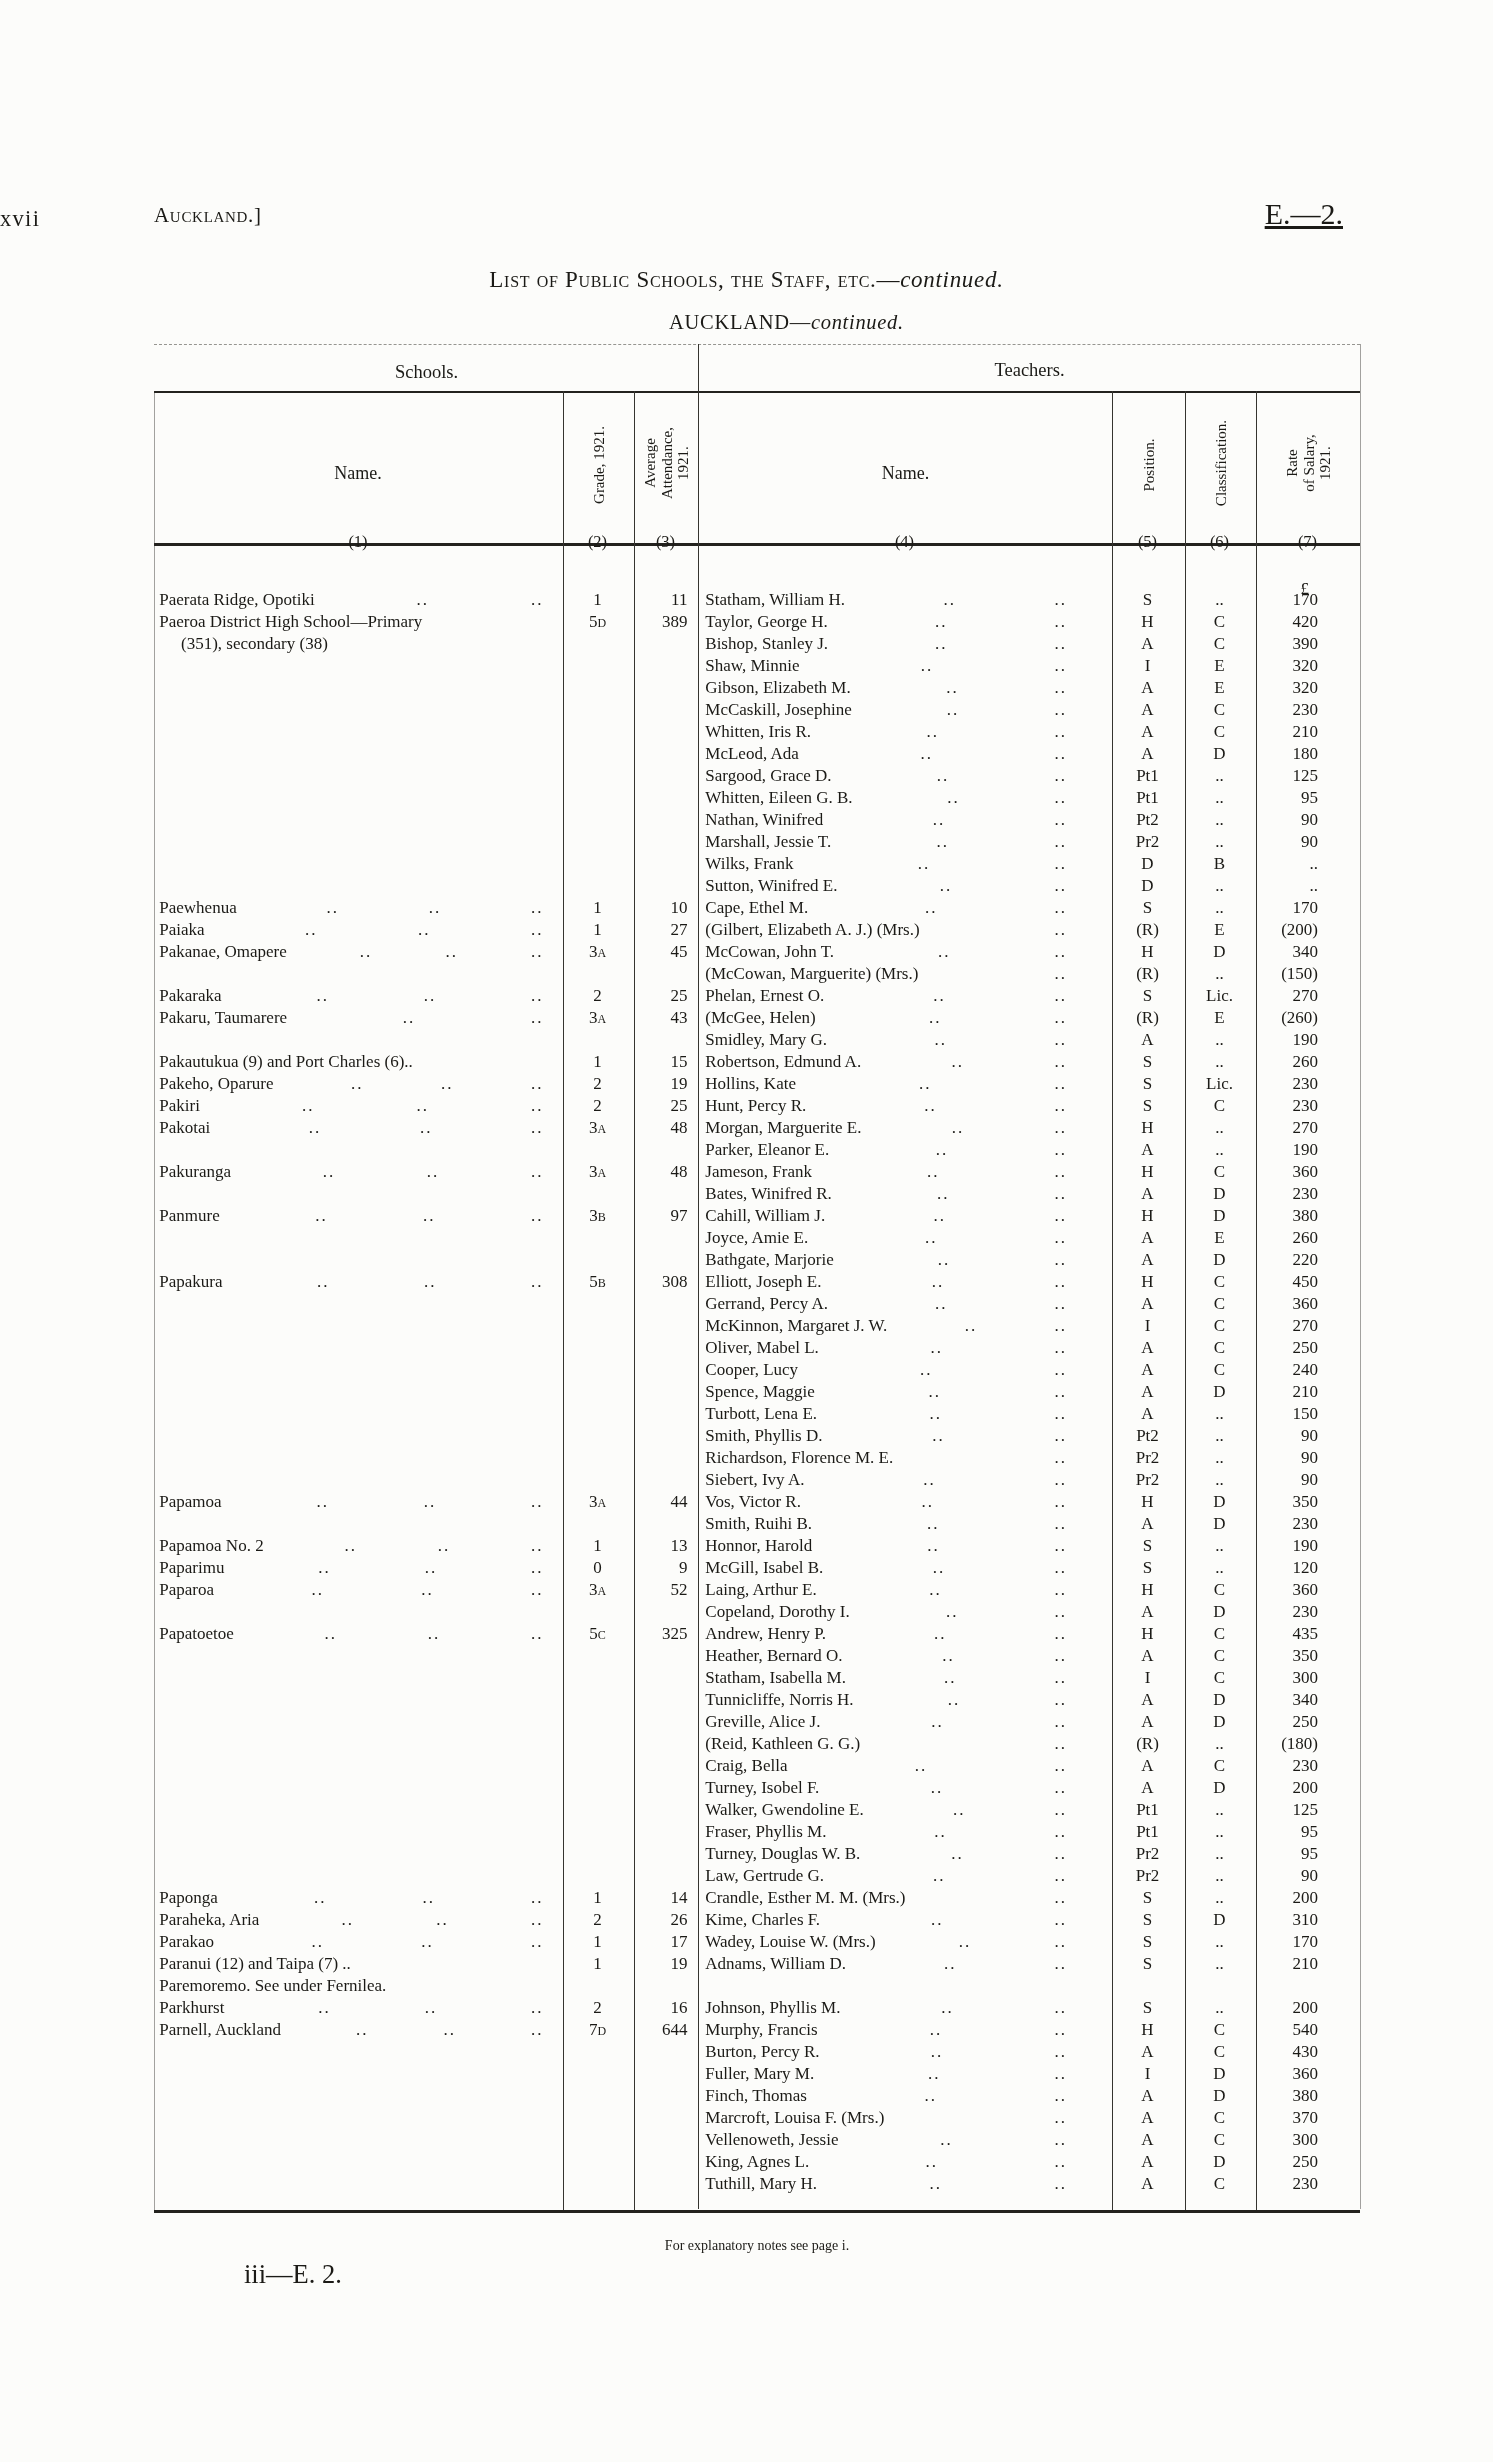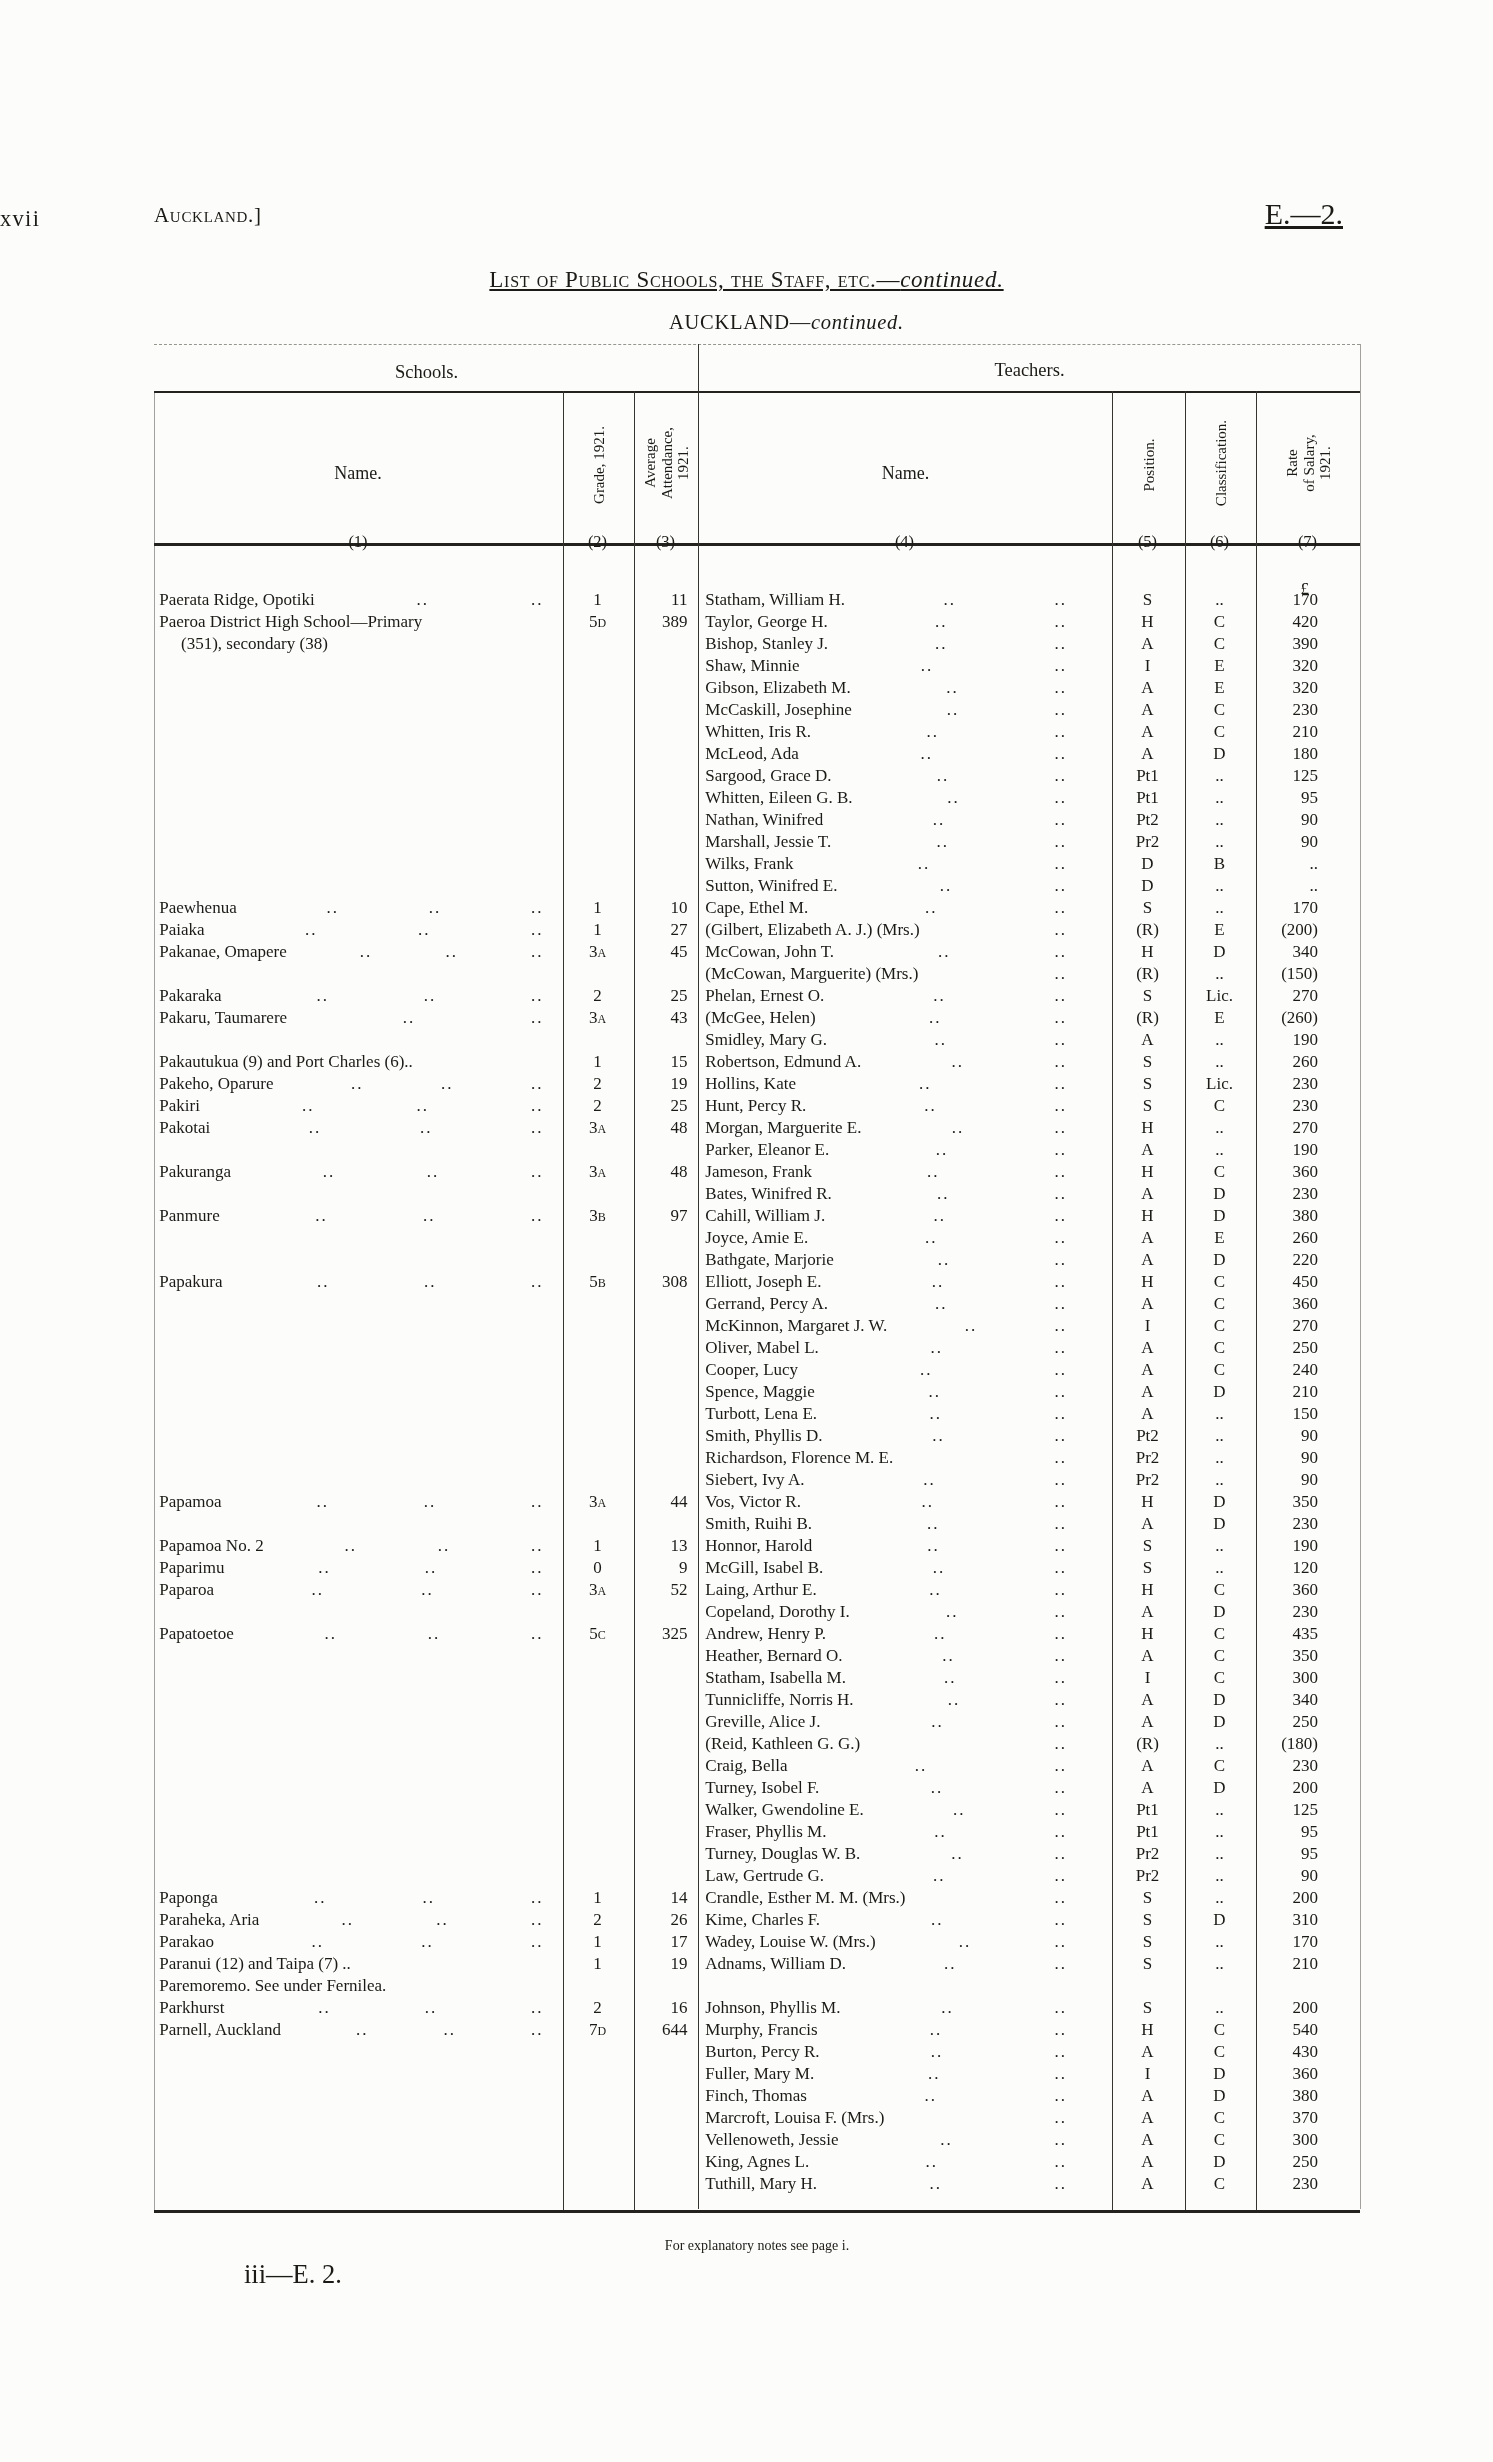--- a/index.html
+++ b/index.html
@@ -13,21 +13,21 @@
   .it{font-style:italic;}
   
   .hl{position:absolute; background:#23221e;}
   .vl{position:absolute; background:#35342f;}
   .faint{opacity:.45;}
   .dashed{background:none;border-top:1.3px dashed #6b6a64;opacity:.7;}
   
   .hdr-left{left:154px; top:193px; font-size:21px; letter-spacing:0.7px;}
   .pageno{left:0; width:1234px; top:196px; font-size:22.5px; letter-spacing:1.3px;}
   .hdr-right{right:150px; top:187px; font-size:30px;text-decoration:underline;}
-  .title{left:0; width:1493px; top:257px; font-size:23px; text-align:center; letter-spacing:0.7px;text-decoration:underline;}
+  .title{left:0; width:1493px; top:257px; font-size:23px; text-align:center; letter-spacing:0.7px;}
   .subtitle{left:0; width:1493px; top:301px; font-size:20.5px; text-align:center; letter-spacing:0.7px;padding-left:40px;}
   
   .grp-schools{left:154px; width:545px; top:352px; font-size:18.5px; text-align:center;}
   .grp-teachers{left:699px; width:661px; top:350px; font-size:18.5px; text-align:center;}
   .colname-school{left:154px; width:408px; top:453px; font-size:18px; text-align:center;}
   .colname-teacher{left:699px; width:413px; top:453px; font-size:18px; text-align:center;}
   .rot{position:absolute; font-size:15px; line-height:16.5px; text-align:center; white-space:pre-line;
        transform:translate(-50%,-50%) rotate(-90deg);}
   .colnums{left:154px; top:522px; width:1206px; display:flex; font-size:16.5px;}
   .colnums div{text-align:center;}

